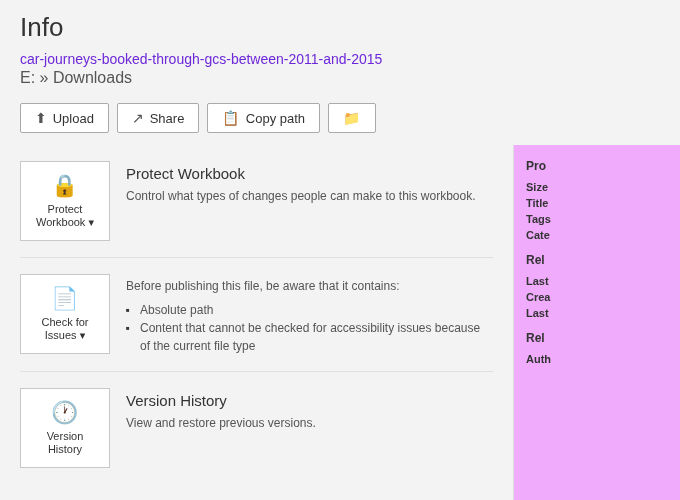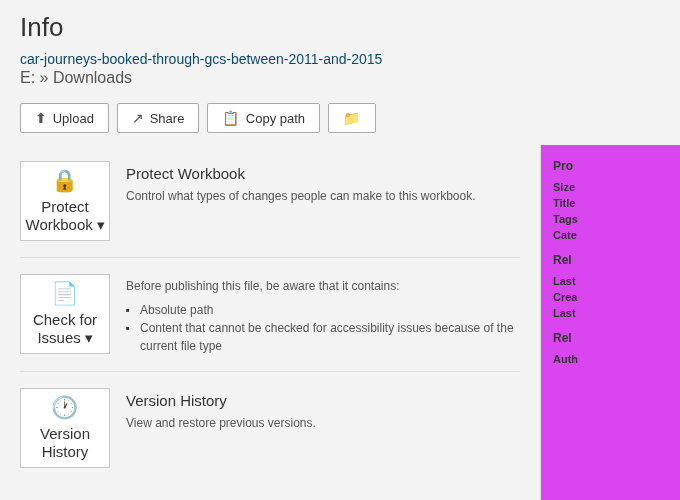--- a/index.html
+++ b/index.html
@@ -33,21 +33,21 @@
       padding: 12px 20px 4px 20px;
     }
     .header-title {
       font-size: 26px;
       font-weight: 300;
       color: #333;
       margin-bottom: 8px;
     }
     .file-name {
       font-size: 14px;
-      color: #0c4a6e;
+      color: #6d28d9;
       font-weight: 400;
       margin-bottom: 2px;
     }
     .file-path {
       font-size: 16px;
       color: #555;
       margin-bottom: 12px;
     }
 
     
@@ -113,21 +113,21 @@
       font-size: 11px;
       color: #333;
       text-align: center;
       gap: 4px;
     }
     .section-icon-box .icon-svg {
       font-size: 22px;
       color: #555;
     }
     .section-icon-box .icon-label {
-      font-size: 15px;
+      font-size: 11px;
       line-height: 1.2;
     }
 
     .section-text {
       flex: 1;
       padding-top: 4px;
     }
     .section-title {
       font-size: 15px;
       font-weight: 400;
@@ -154,22 +154,22 @@
     .bullet-list li::before {
       content: '■';
       font-size: 6px;
       color: #333;
       margin-top: 5px;
       min-width: 8px;
     }
 
     
     .right-panel {
-      width: 140px;
-      background: #d946ef;
+      width: 167px;
+      background: #f0abfc;
       padding: 10px 12px;
       border-left: 1px solid #ddd;
       font-size: 12px;
       overflow: hidden;
     }
     .right-section-title {
       font-size: 12px;
       font-weight: 600;
       color: #333;
       margin-bottom: 8px;

